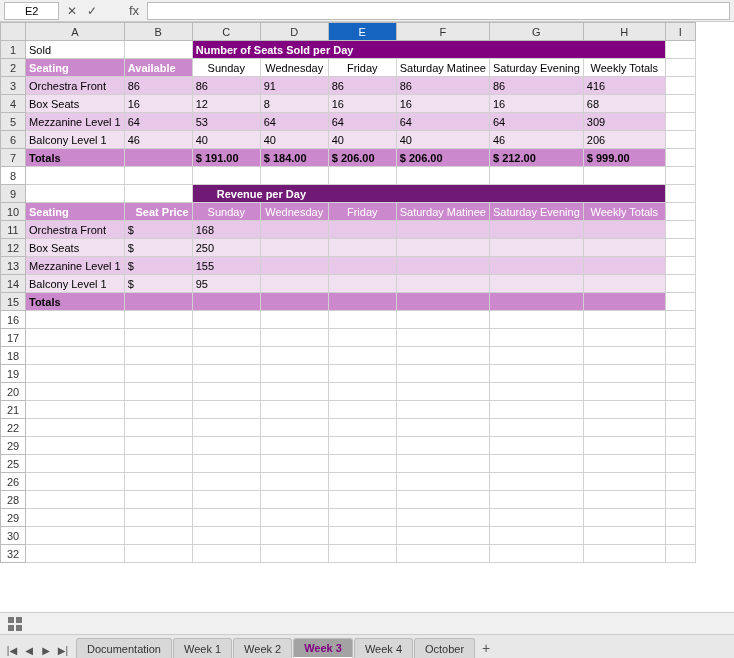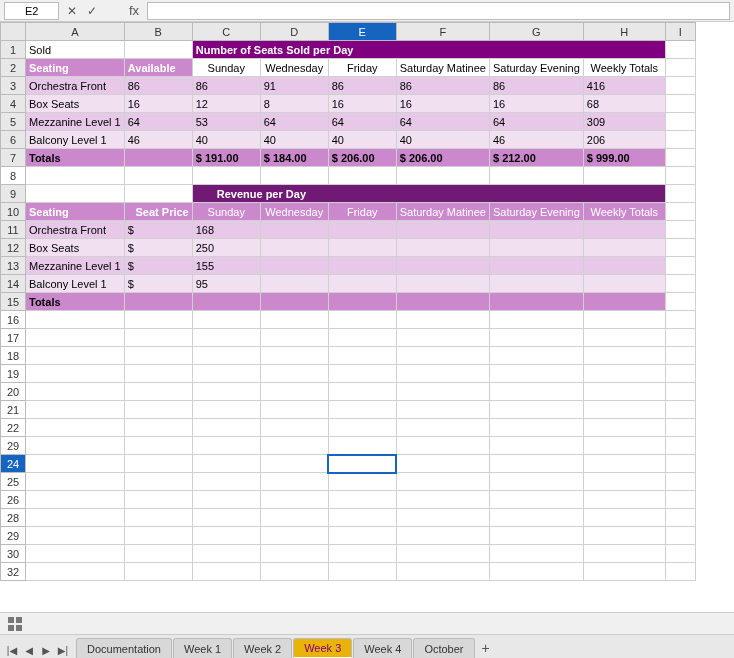--- a/index.html
+++ b/index.html
@@ -45,21 +45,21 @@
 
     .selected-cell { border: 2px solid #1565c0 !important; }
 
     .text-right { text-align: left; }
 
     
     .tab-bar { height: 24px; background: #e8e8e8; border-top: 1px solid #ccc; display: flex; align-items: flex-end; padding-left: 4px; gap: 1px; }
     .nav-arrows { display: flex; align-items: center; gap: 1px; margin-right: 4px; }
     .nav-arrow { width: 16px; height: 16px; display: flex; align-items: center; justify-content: center; font-size: 10px; cursor: pointer; color: #555; }
     .tab { height: 20px; padding: 0 10px; border: 1px solid #bbb; border-bottom: none; background: #d8d8d8; display: flex; align-items: center; cursor: pointer; font-size: 11px; color: #333; border-radius: 3px 3px 0 0; }
-    .tab.active { background: #eab308; font-weight: normal; color: #800080; border-bottom: 1px solid white; }
+    .tab.active { background: #a3a3a3; font-weight: bold; color: #800080; border-bottom: 1px solid white; }
     .tab-add { width: 20px; height: 20px; display: flex; align-items: center; justify-content: center; cursor: pointer; font-size: 14px; color: #555; }
 
     
     .status-bar { height: 22px; background: #f0f0f0; border-top: 1px solid #ccc; display: flex; align-items: center; padding: 0 6px; gap: 8px; font-size: 10px; color: #333; }
     .grid-icon { width: 18px; height: 18px; display: flex; align-items: center; justify-content: center; }
 
     .empty-row td { background: white; }
   </style>
 </head>
 <body>
@@ -381,32 +381,20 @@
             <td></td>
             <td></td>
             <td></td>
             <td></td>
             <td></td>
             <td></td>
             <td></td>
           </tr>
 
         <tr class="empty-row">
-            <td class="row-header" style="background:#1565c0;color:white;">24</td>
-            <td></td>
-            <td></td>
-            <td></td>
-            <td></td>
-            <td class="selected-cell"></td>
-            <td></td>
-            <td></td>
-            <td></td>
-            <td></td>
-          </tr>
-        <tr class="empty-row">
             <td class="row-header">25</td>
             <td></td>
             <td></td>
             <td></td>
             <td></td>
             <td></td>
             <td></td>
             <td></td>
             <td></td>
             <td></td>

